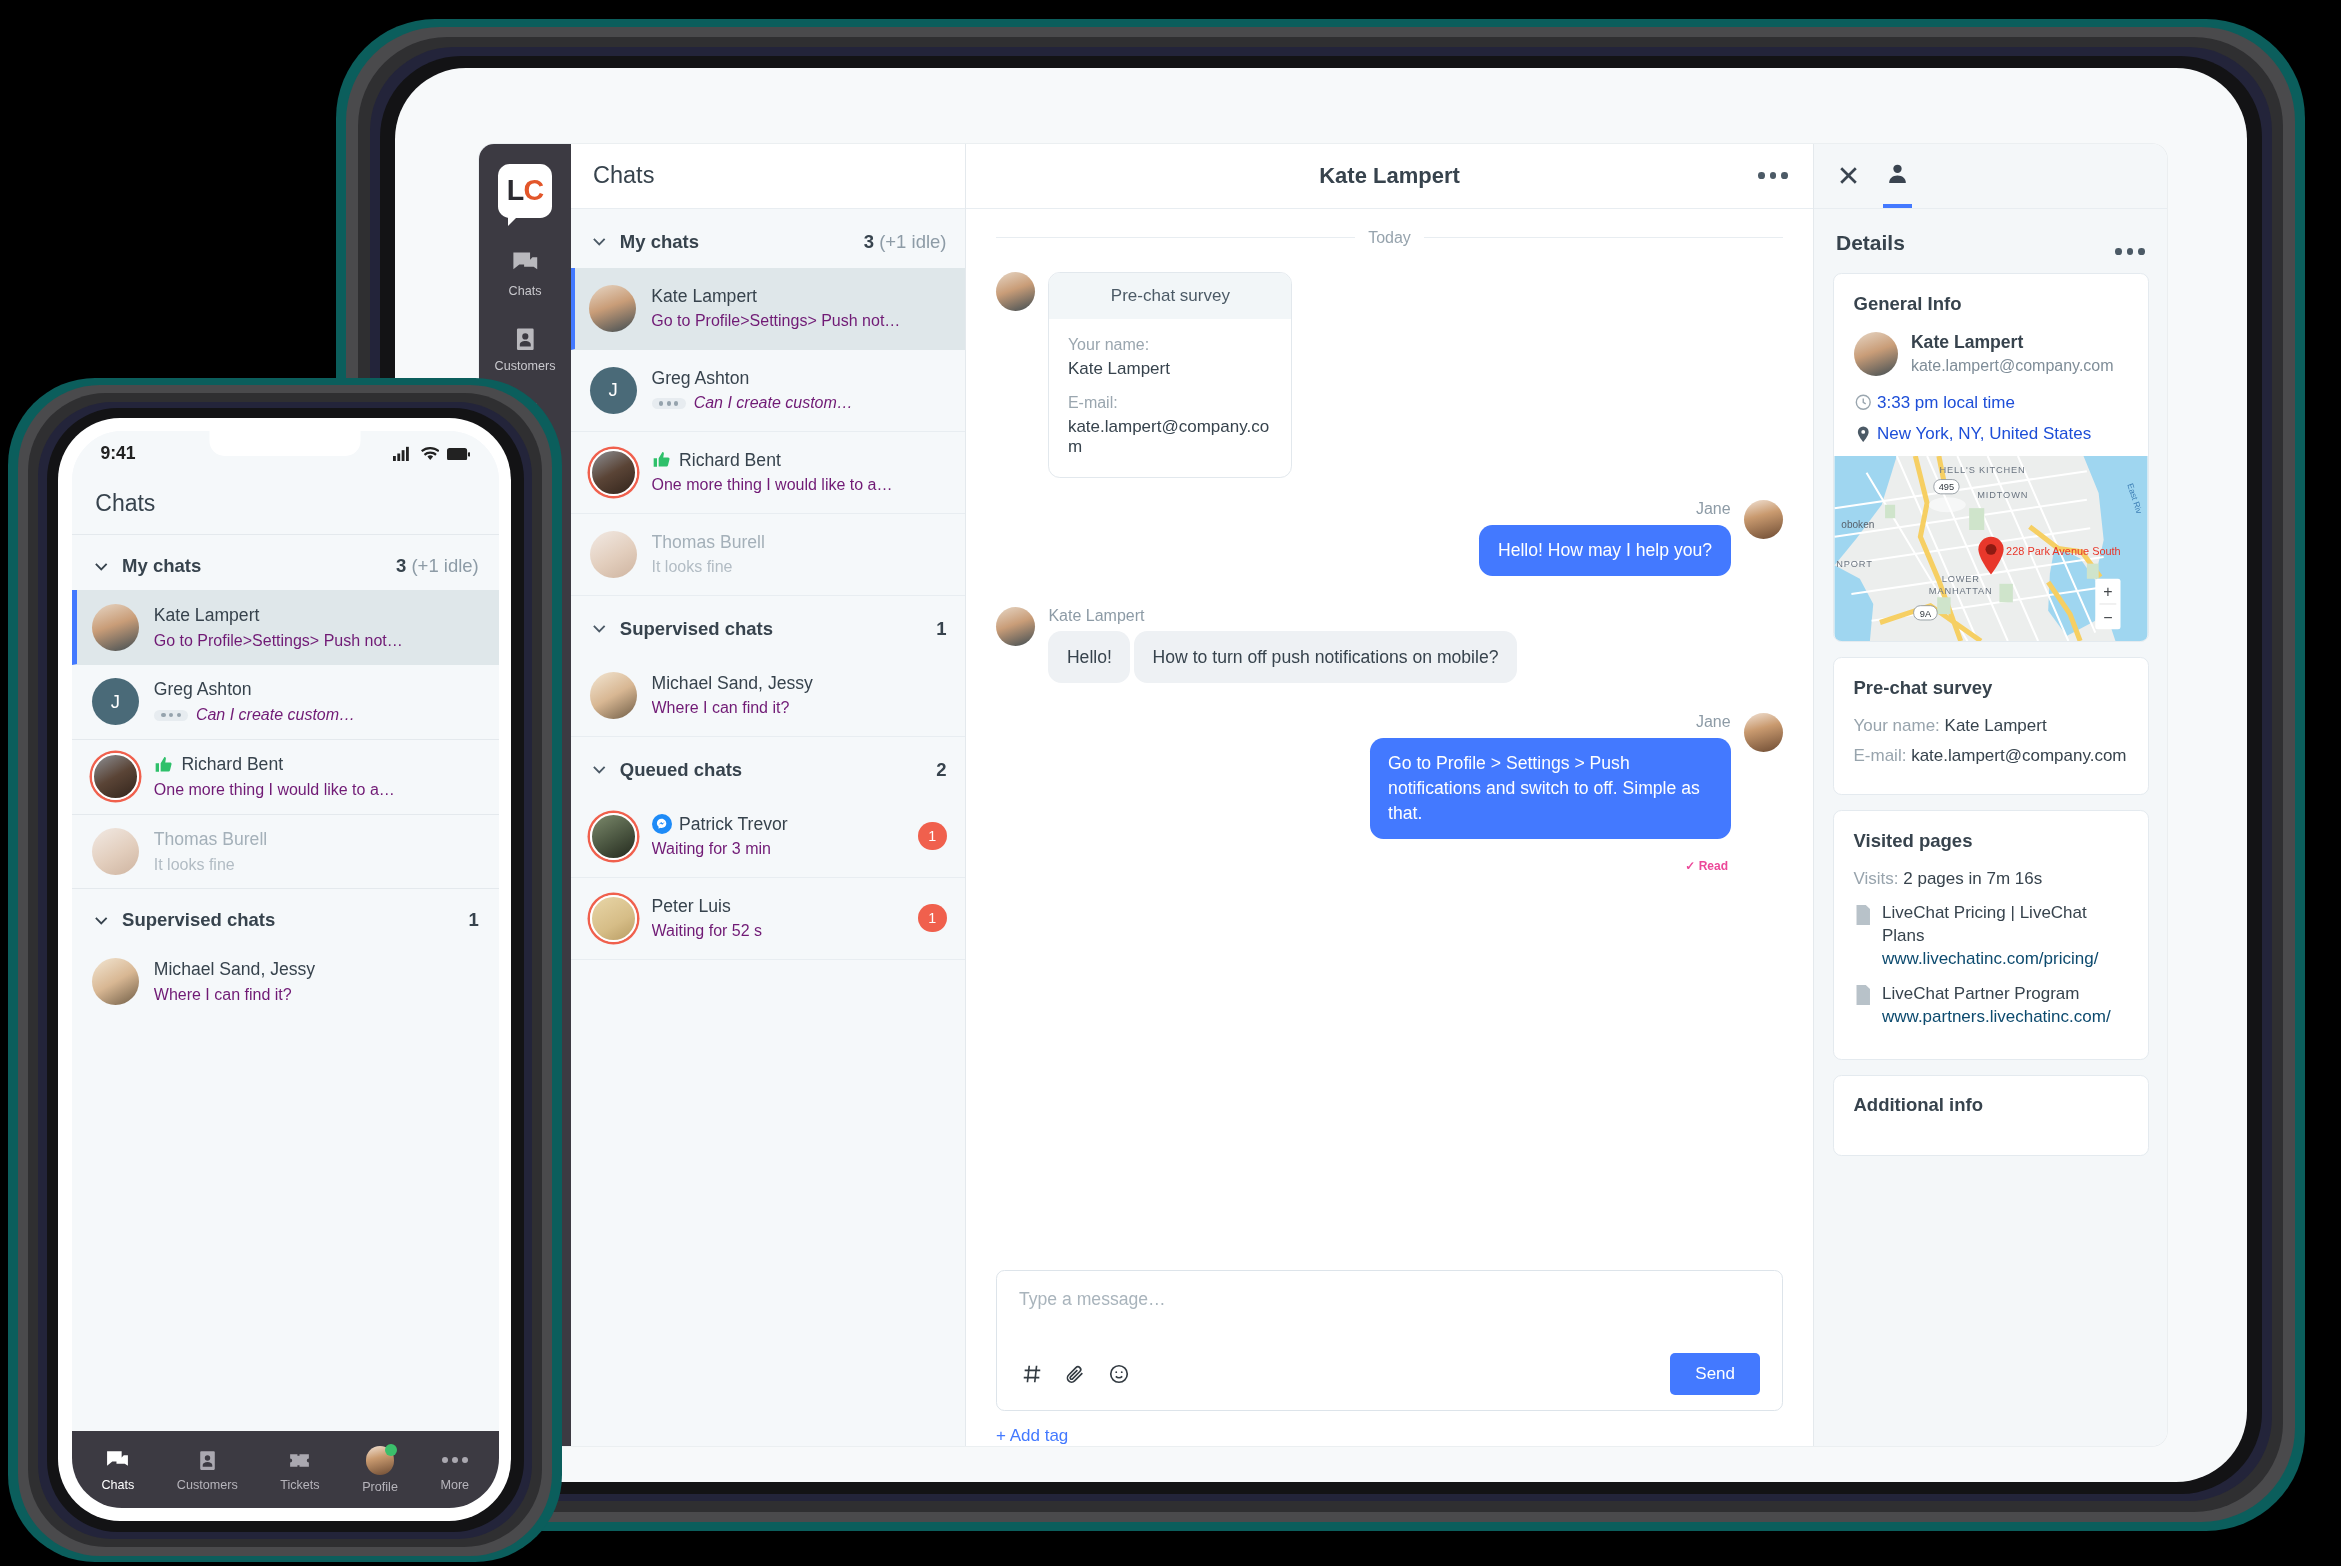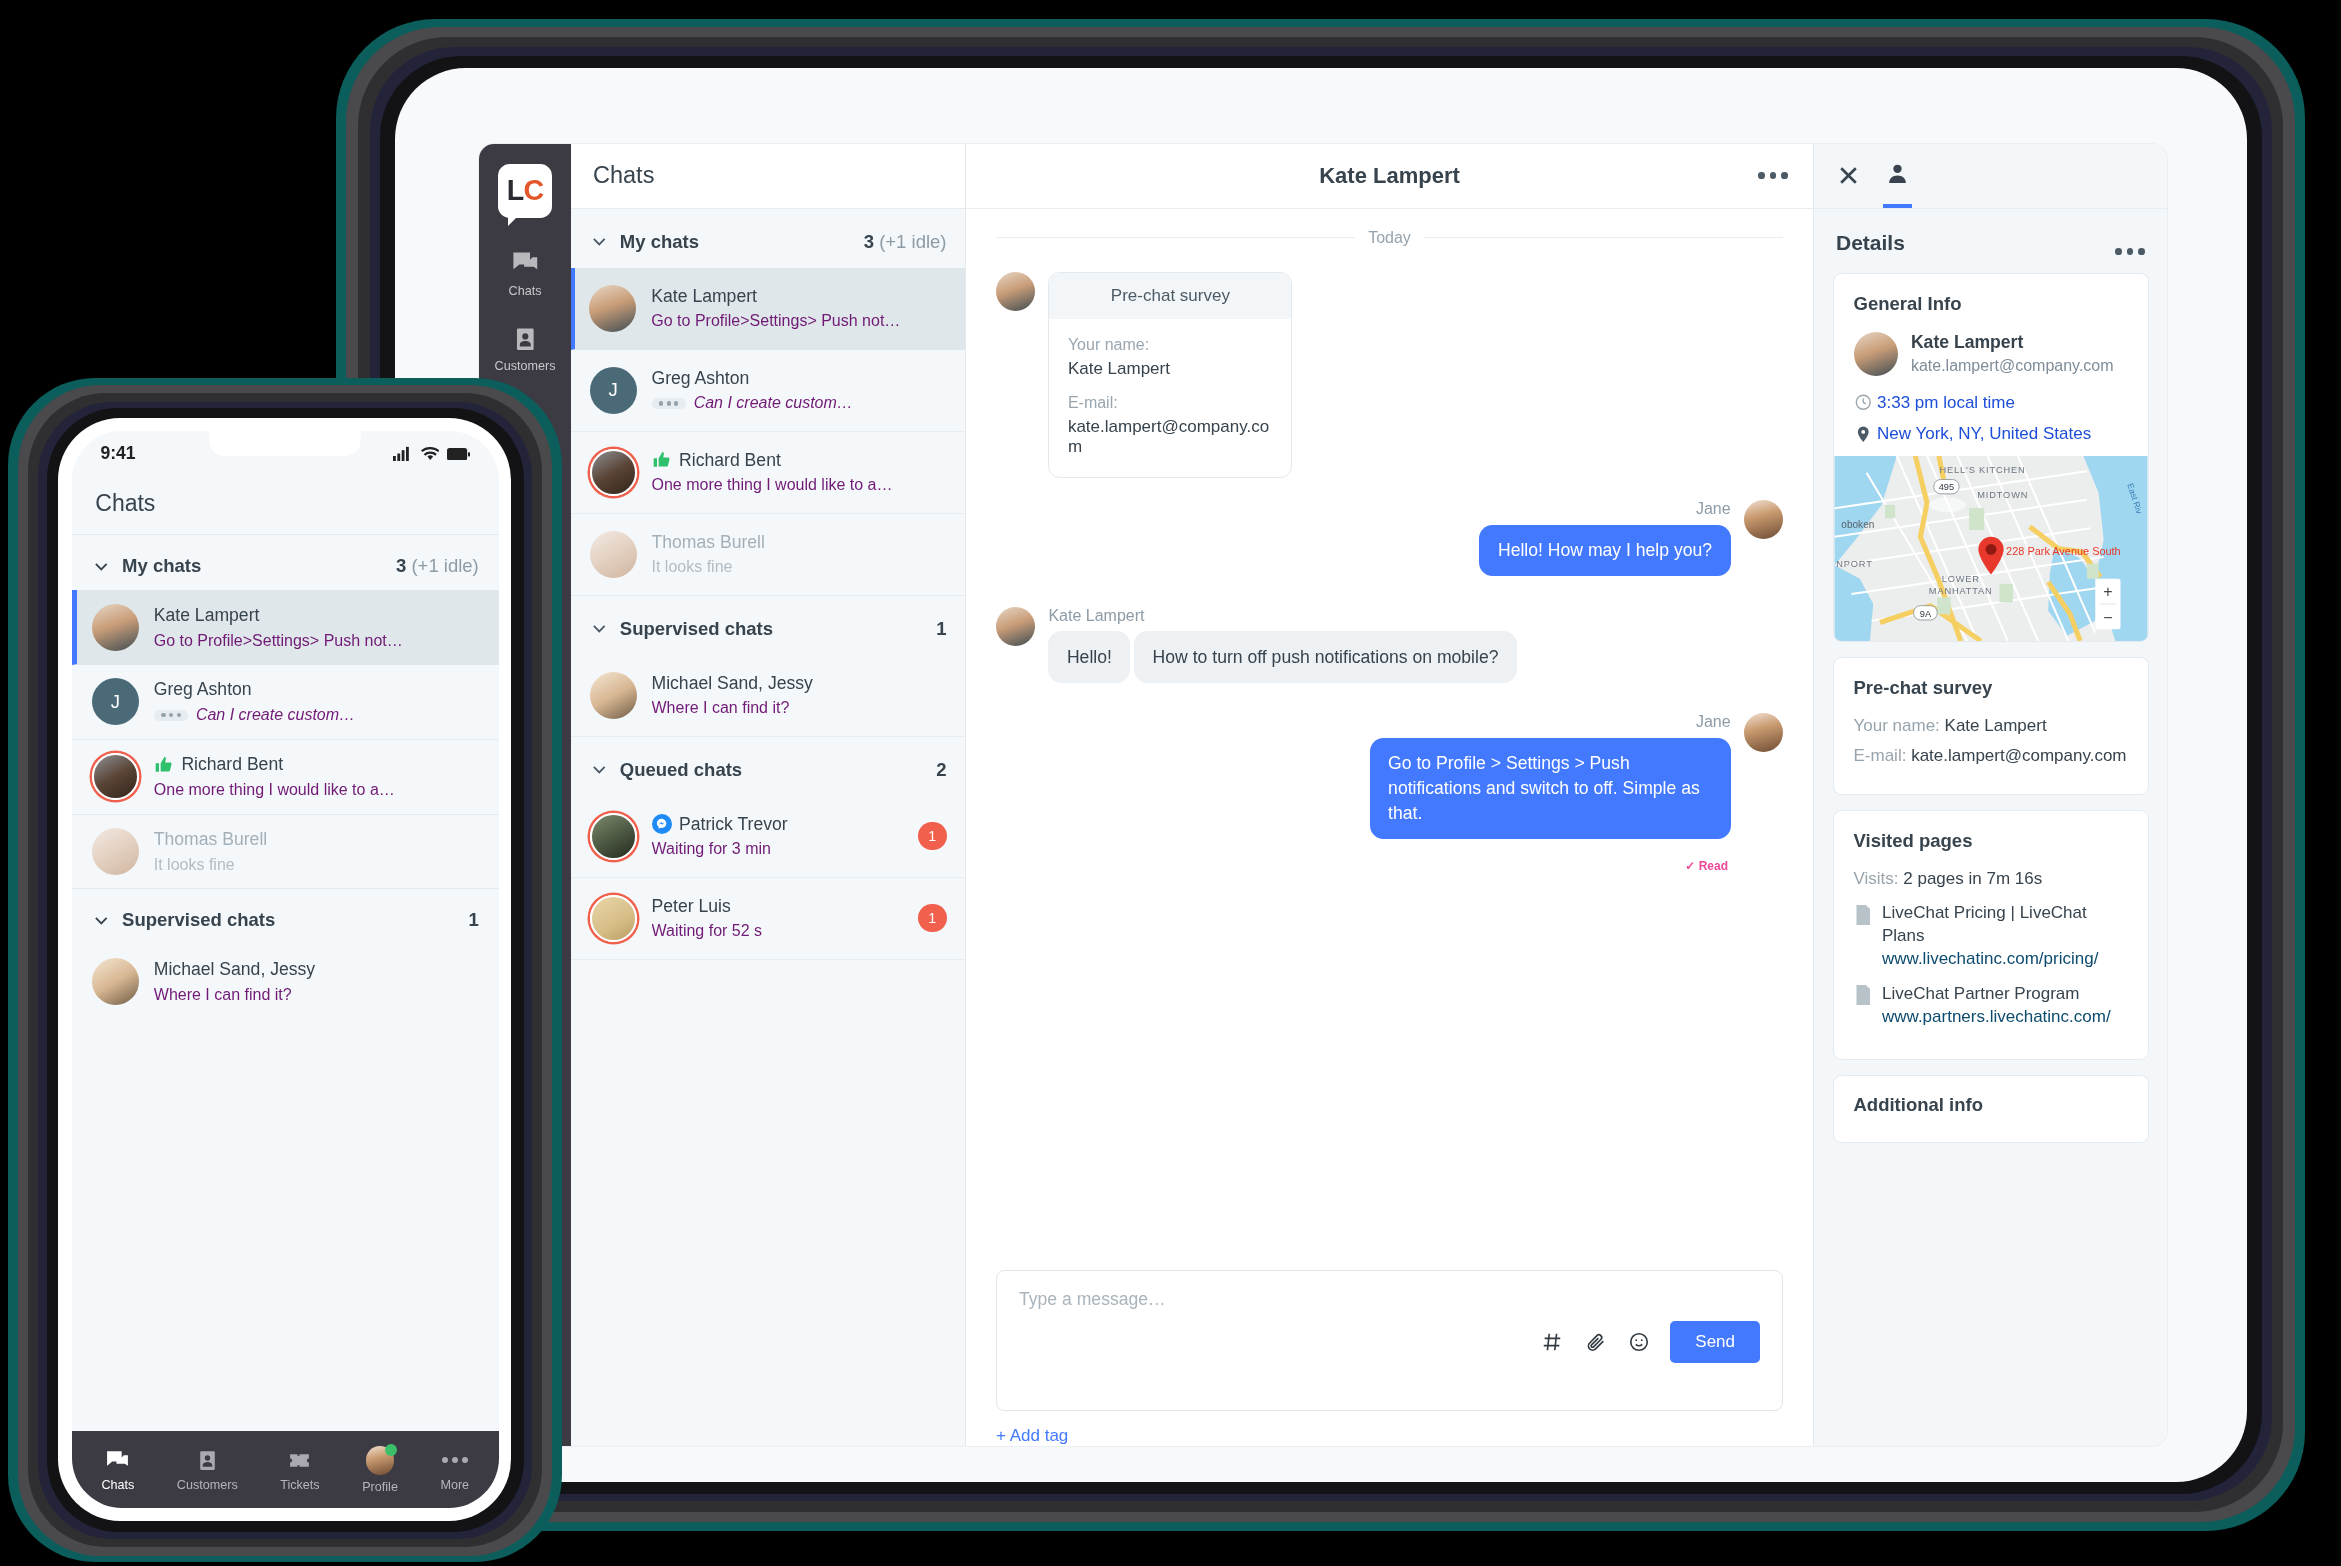--- a/index.html
+++ b/index.html
@@ -92,21 +92,21 @@
     line-height:1.4;margin-bottom:8.4px;display:inline-block;}
   .bub.blue{background:#4379ff;color:#fff;}
   .survey{width:244px;background:#fff;border:0.8px solid #e2e8ed;border-radius:11.8px;overflow:hidden;}
   .survey-t{background:#f2f6f8;padding:13.4px;text-align:center;font-size:17px;color:#4c5a66;}
   .survey-b{padding:17px 18.5px 20px;}
   .sv-l{font-size:16px;color:#9aa6af;margin-bottom:5px;}
   .sv-v{font-size:17px;color:#37434d;margin-bottom:15px;word-break:break-all;}
   .sv-v:last-child{margin-bottom:0;}
   .readmark{font-size:12px;color:#ec4899;text-align:right;padding-right:55px;margin-top:-10px;font-weight:bold;}
   .composer{margin:0 30px 0;border:0.8px solid #dde4ea;border-radius:8.4px;padding:18.5px 22px 15px;height:141px;
-    display:flex;flex-direction:row;}
+    display:flex;flex-direction:column;}
   .composer-ph{font-size:17.6px;color:#a9b4bc;flex:1;}
   .composer-bar{display:flex;align-items:center;}
   .cico{width:25px;height:25px;margin-right:18.5px;display:flex;align-items:center;justify-content:center;cursor:pointer;}
   .cico svg{width:22px;height:22px;fill:none;stroke:#333b42;stroke-width:1.8;}
   .sendbtn{margin-left:auto;background:#4379ff;color:#fff;border:none;border-radius:5px;
     padding:11px 25px;font-size:17px;cursor:pointer;font-family:"Liberation Sans",sans-serif;}
   .addtag{margin:15px 0 0 30px;color:#4379ff;font-size:17px;cursor:pointer;}
 
   
   .detcol{width:353px;flex:0 0 353px;background:#f4f7f9;display:flex;flex-direction:column;}
@@ -527,21 +527,21 @@
           <span class="pgico"><svg viewBox="0 0 22 26">
                     <path d="M3 1h11l5 5v19H3z"></path>
                   </svg></span>
           <span>
             <div class="pg-t">LiveChat Partner Program</div>
             <div class="pg-u">www.partners.livechatinc.com/</div>
           </span>
         </div>
       </div>
 
-      <div class="card" style="padding-bottom:26px">
+      <div class="card" style="padding-bottom:39px">
         <h4 style="margin-bottom:0">Additional info</h4>
       </div>
     </div>
 
    </div>
   </div>
 </div>
 
 <div id="phone-wrap">
   <div class="pr pr-teal"></div>

